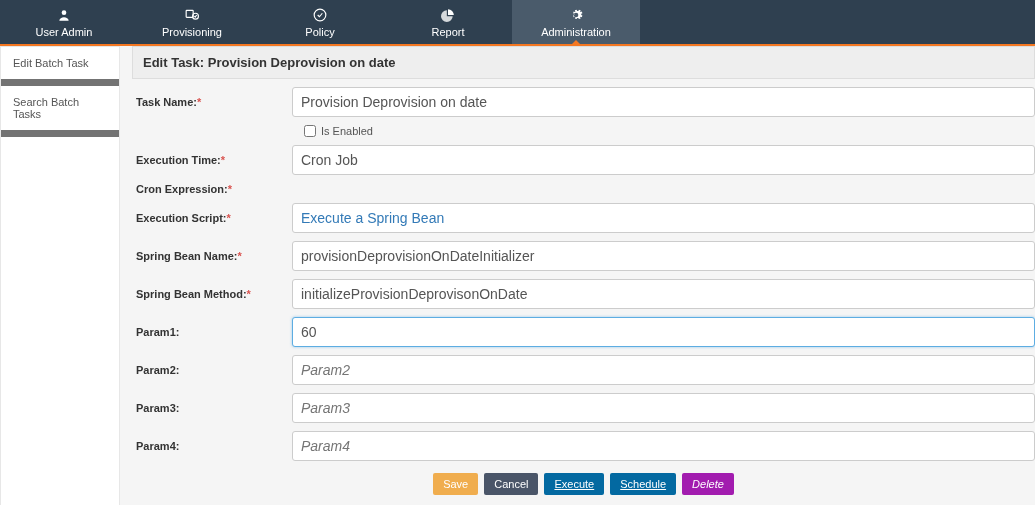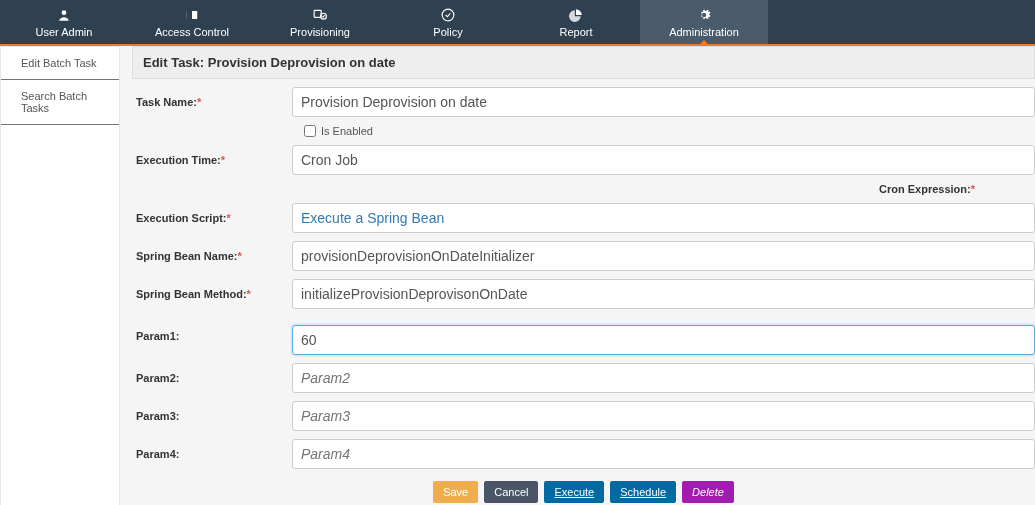--- a/index.html
+++ b/index.html
@@ -8,31 +8,31 @@
   .topnav .nav-item { flex: 0 0 auto; width: 128px; text-align: center; color: #fff; padding: 6px 0 6px; cursor: pointer; position: relative; }
   .topnav .nav-item.active { background: #4a5b6b; }
   .topnav .nav-item .icon { display: flex; justify-content: center; align-items: center; height: 18px; }
   .topnav .nav-item .label { font-size: 11px; margin-top: 2px; }
   .topnav .nav-item.active::after {
     content: ''; position: absolute; bottom: -2px; left: 50%; transform: translateX(-50%);
     width: 0; height: 0; border-left: 6px solid transparent; border-right: 6px solid transparent; border-bottom: 6px solid #f47721;
   }
   .layout { display: flex; }
   .sidebar { width: 120px; background: #fff; border: 1px solid #e7e7e7; margin: 0; }
-  .sidebar .side-item { padding: 10px 20px; font-size: 11px; color: #555; cursor: pointer; border-bottom: 1px solid #737373; }
+  .sidebar .side-item { padding: 10px 12px; font-size: 11px; color: #555; cursor: pointer; border-bottom: 7px solid #737373; }
   .main { flex: 1; padding: 0 0 20px 12px; }
   .page-header { background: #eee; border: 1px solid #ddd; padding: 8px 10px; font-weight: bold; font-size: 13px; color: #333; }
   .form { padding: 8px 0 0 0; }
-  .form-row { display: flex; align-items: center; margin-bottom: 8px; justify-content: flex-end; }
+  .form-row { display: flex; align-items: center; margin-bottom: 8px; }
   .form-label { width: 160px; font-size: 11px; font-weight: bold; color: #333; padding-left: 4px; }
   .form-label .req { color: #d9534f; }
   .form-control { flex: 1; }
   .input { width: 100%; border: 1px solid #ccc; border-radius: 3px; padding: 6px 8px; font-size: 14px; color: #555; background: #fff; }
   .input.link { color: #337ab7; }
-  .input.focused { border-color: #5dade2; box-shadow: 0 0 3px rgba(93,173,226,0.6); outline: none; margin-top: 8px; }
+  .input.focused { border-color: #5dade2; box-shadow: 0 0 3px rgba(93,173,226,0.6); outline: none; }
   .placeholder { color: #aaa; font-style: italic; }
   .checkbox-row { display: flex; align-items: center; gap: 5px; padding-left: 12px; }
   .checkbox-row input { width: 12px; height: 12px; }
   .checkbox-row label { font-size: 11px; color: #555; }
   .button-row { display: flex; gap: 6px; justify-content: center; margin: 12px 0; align-items: flex-end; }
   .btn { border: none; color: #fff; padding: 5px 10px; font-size: 11px; border-radius: 2px; cursor: pointer; }
   .btn-orange { background: #f0ad4e; }
   .btn-dark { background: #4a5568; }
   .btn-blue { background: #0369a1; text-decoration: underline; }
   .btn-red { background: #a21caf; font-style: italic; }
@@ -47,29 +47,20 @@
 
 <div class="topnav">
   <div class="nav-item">
     <div class="icon">
       <svg width="14" height="14" viewBox="0 0 24 24" fill="#fff">
           <circle cx="12" cy="8" r="4"></circle>
           <path d="M4 22c0-4 4-6 8-6s8 2 8 6"></path>
         </svg>
     </div>
     <div class="label">User Admin</div>
-  </div>
-  <div class="nav-item">
-    <div class="icon">
-      <svg width="16" height="14" viewBox="0 0 24 24" fill="#fff">
-          <rect x="3" y="5" width="18" height="14" rx="1"></rect>
-          <rect x="3" y="5" width="9" height="14" fill="#2f4050"></rect>
-        </svg>
-    </div>
-    <div class="label">Access Control</div>
   </div>
   <div class="nav-item">
     <div class="icon">
       <svg width="18" height="14" viewBox="0 0 24 24" fill="none" stroke="#fff" stroke-width="2">
           <rect x="2" y="4" width="12" height="12" rx="1"></rect>
           <circle cx="18" cy="14" r="5"></circle>
           <path d="M16 14l1.5 1.5L20 12"></path>
         </svg>
     </div>
     <div class="label">Provisioning</div>

